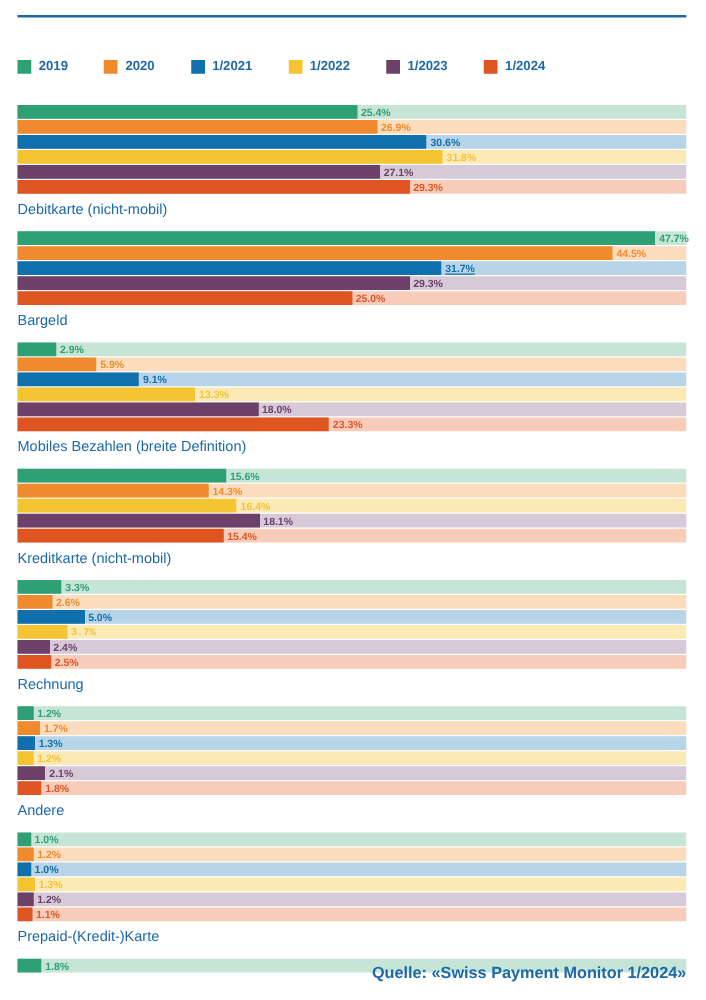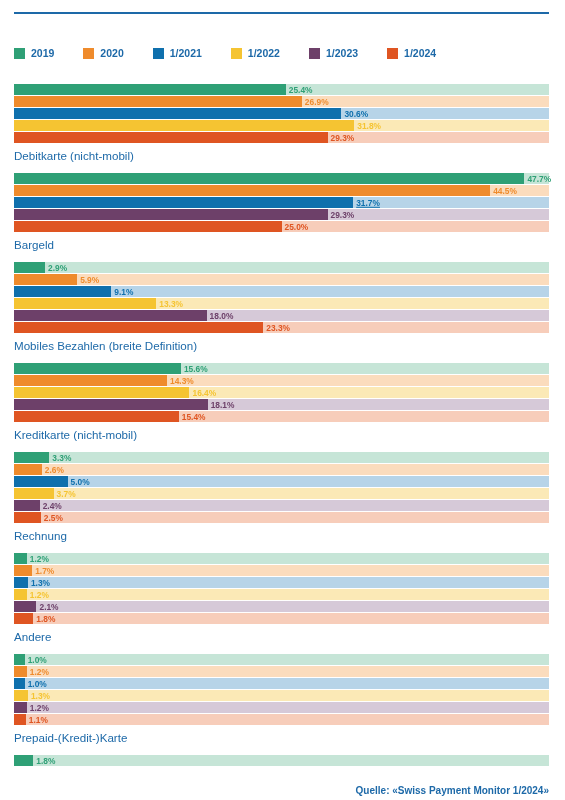--- a/index.html
+++ b/index.html
@@ -105,22 +105,22 @@
   }
   .group-label {
     margin: 6px 0 0 14px;
     font-size: 11.6px;
     color: #1d69a8;
     white-space: nowrap;
   }
   .source {
     position: absolute;
     right: 16px;
-    bottom: 4px;
-    font-size: 10px;
+    bottom: 15px;
+    font-size: 13px;
     font-weight: bold;
     color: #1d69a8;
     white-space: nowrap;
   }
 </style>
 </head>
 <body>
 
 <div class="chart-root">
 
@@ -171,20 +171,25 @@
             <div class="bar-track" style="background: rgb(183, 212, 232);"></div>
             <div class="bar-fill" style="width: 61.2%; background: rgb(15, 112, 173);"></div>
             <div class="bar-value" style="left: calc(61.2% + 3px); color: rgb(15, 112, 173);">30.6%</div>
           </div>
           <div class="bar-row">
             <div class="bar-track" style="background: rgb(251, 233, 182);"></div>
             <div class="bar-fill" style="width: 63.6%; background: rgb(245, 196, 50);"></div>
             <div class="bar-value" style="left: calc(63.6% + 3px); color: rgb(245, 196, 50);">31.8%</div>
           </div>
           <div class="bar-row">
+            <div class="bar-track" style="background: rgb(214, 201, 216);"></div>
+            <div class="bar-fill" style="width: 54.2%; background: rgb(109, 64, 105);"></div>
+            <div class="bar-value" style="left: calc(54.2% + 3px); color: rgb(109, 64, 105);">27.1%</div>
+          </div>
+          <div class="bar-row">
             <div class="bar-track" style="background: rgb(247, 205, 186);"></div>
             <div class="bar-fill" style="width: 58.6%; background: rgb(223, 85, 34);"></div>
             <div class="bar-value" style="left: calc(58.6% + 3px); color: rgb(223, 85, 34);">29.3%</div>
           </div>
         </div>
         <div class="group-label">Debitkarte (nicht-mobil)</div>
       </div>
       <div class="group">
         <div class="bars">
           <div class="bar-row">
@@ -293,21 +298,21 @@
             <div class="bar-value" style="left: calc(5.2% + 3px); color: rgb(239, 139, 44);">2.6%</div>
           </div>
           <div class="bar-row">
             <div class="bar-track" style="background: rgb(183, 212, 232);"></div>
             <div class="bar-fill" style="width: 10%; background: rgb(15, 112, 173);"></div>
             <div class="bar-value" style="left: calc(10% + 3px); color: rgb(15, 112, 173);">5.0%</div>
           </div>
           <div class="bar-row">
             <div class="bar-track" style="background: rgb(251, 233, 182);"></div>
             <div class="bar-fill" style="width: 7.4%; background: rgb(245, 196, 50);"></div>
-            <div class="bar-value" style="left: calc(7.4% + 3px); color: rgb(245, 196, 50);">3.7%</div>
+            <div class="bar-value" style="left: calc(7.4% + 3px); color: rgb(245, 196, 50); font-family: Liberation Mono, monospace;">3.7%</div>
           </div>
           <div class="bar-row">
             <div class="bar-track" style="background: rgb(214, 201, 216);"></div>
             <div class="bar-fill" style="width: 4.8%; background: rgb(109, 64, 105);"></div>
             <div class="bar-value" style="left: calc(4.8% + 3px); color: rgb(109, 64, 105);">2.4%</div>
           </div>
           <div class="bar-row">
             <div class="bar-track" style="background: rgb(247, 205, 186);"></div>
             <div class="bar-fill" style="width: 5%; background: rgb(223, 85, 34);"></div>
             <div class="bar-value" style="left: calc(5% + 3px); color: rgb(223, 85, 34);">2.5%</div>

